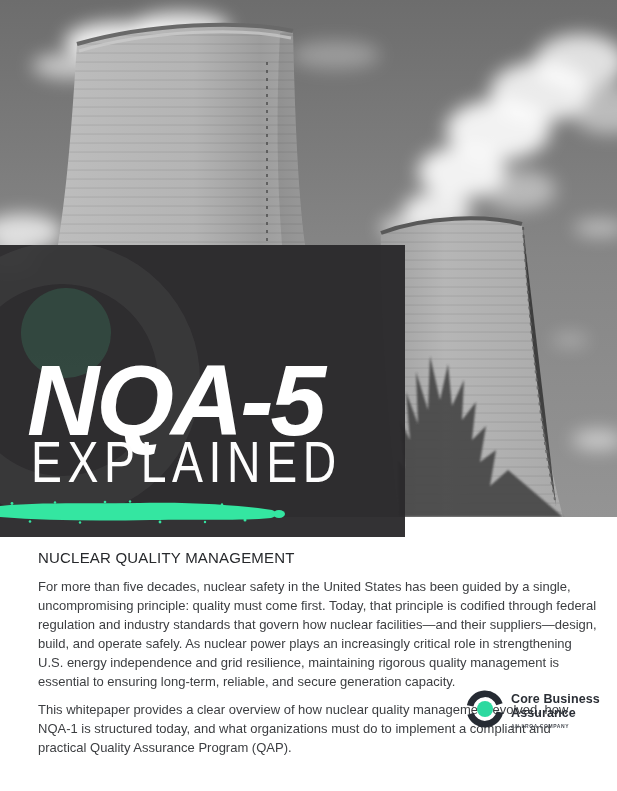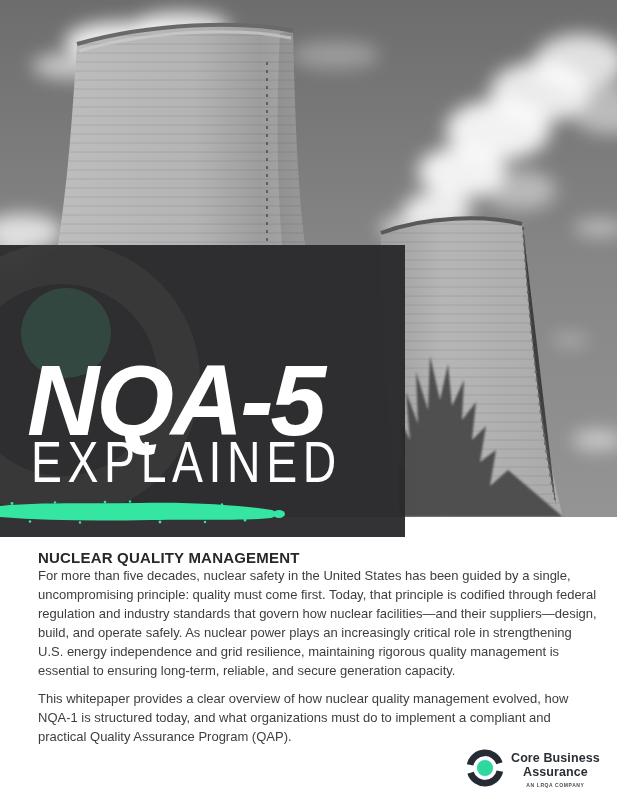--- a/index.html
+++ b/index.html
@@ -40,33 +40,33 @@
     transform: scaleX(0.80);
     transform-origin: left top;
     white-space: nowrap;
   }
   .brush { position: absolute; left: 0; top: 500px; }
   .content {
     position: absolute; left: 38px; top: 549px;
     width: 560px;
   }
   .content h1 {
-    margin: 0 0 0 0;
-    font-size: 15px; font-weight: 700;
+    margin: 0 0 11px 0;
+    font-size: 15px; font-weight: 400;
     letter-spacing: 0.2px;
     color: #26282b;
   }
   .content p {
     margin: 0 0 9px 0;
     font-size: 13px; line-height: 19px;
     color: #3c3e41;
   }
   .logo {
-    position: absolute; left: 466px; top: 749px;
-    display: flex; align-items: flex-start; text-align: center;
+    position: absolute; left: 466px; top: 690px;
+    display: flex; align-items: flex-start;
   }
   .logo-mark { flex: 0 0 auto; }
   .logo-text { margin-left: 7px; padding-top: 3px; }
   .logo-text .l1, .logo-text .l2 {
     font-size: 12.5px; font-weight: 700; line-height: 13.5px;
     color: #2a2e35; letter-spacing: 0.1px;
   }
   .logo-text .tagline {
     margin-top: 3px;
     font-size: 5px; font-weight: 700; letter-spacing: 0.6px;

